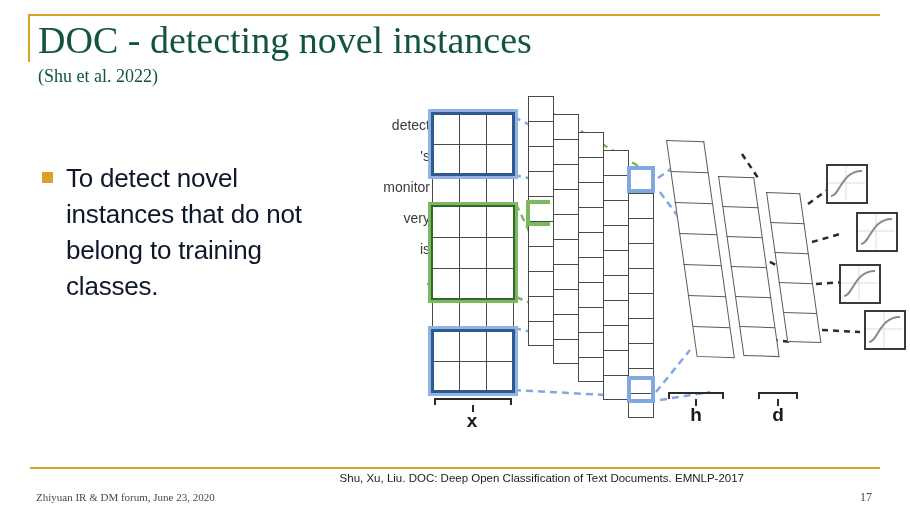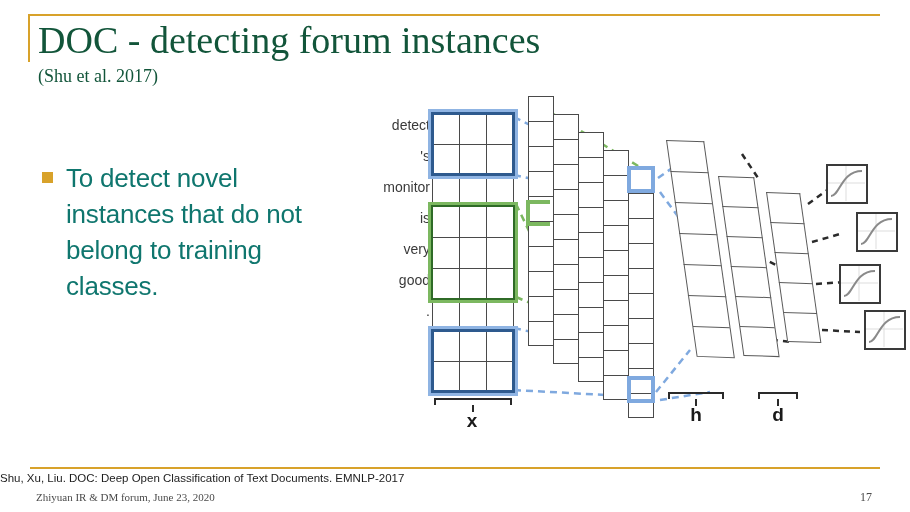--- a/index.html
+++ b/index.html
@@ -23,21 +23,21 @@
     position:absolute;left:38px;top:66px;
     font-family:"Liberation Serif", serif;
     font-size:18px;color:#12553a;white-space:nowrap;
   }
 
   
   .bullet-row{position:absolute;left:42px;top:160px;width:290px;display:flex;align-items:flex-start;}
   .bullet-mark{width:11px;height:11px;background:#d8a22a;margin-top:12px;margin-right:13px;flex:0 0 auto;}
   .bullet-text{
     font-family:"Liberation Sans", sans-serif;
-    font-size:26px;line-height:36px;color:#0f766e;letter-spacing:-0.2px;
+    font-size:26px;line-height:36px;color:#0f172a;letter-spacing:-0.2px;
   }
 
   
   .figure{position:absolute;left:360px;top:92px;width:545px;height:360px;}
 
   
   .words{position:absolute;left:8px;top:18px;width:62px;}
   .word{
     height:31px;line-height:31px;text-align:right;
     font-family:"Liberation Sans", sans-serif;
@@ -85,42 +85,42 @@
 
   
   .caption{
     position:absolute;left:360px;top:428px;width:545px;text-align:center;
     font-family:"Liberation Serif", serif;font-size:24px;color:#2b2b2b;
   }
 
   
   .footer-rule{position:absolute;left:30px;top:467px;width:850px;height:1.5px;background:#d8a22a;}
   .footer-cite{
-    position:absolute;left:0;top:472px;width:744px;text-align:left;
+    position:absolute;left:0;top:472px;width:744px;text-align:right;
     font-family:"Liberation Sans", sans-serif;font-size:11.5px;color:#1c1c1c;
   }
   .footer-left{
     position:absolute;left:36px;top:491px;
     font-family:"Liberation Serif", serif;font-size:11px;color:#4a4a4a;
   }
   .footer-page{
     position:absolute;right:38px;top:490px;
     font-family:"Liberation Serif", serif;font-size:12px;color:#4a4a4a;
   }
 </style>
 </head>
 <body>
 
 <div class="slide">
 
   <div class="accent-top"></div>
   <div class="accent-left"></div>
 
-  <div class="title">DOC - detecting forum instances</div>
-  <div class="subtitle">(Shu et al. 2017)</div>
+  <div class="title">DOC - detecting novel instances</div>
+  <div class="subtitle">(Shu et al. 2022)</div>
 
   <div class="bullet-row">
     <span class="bullet-mark"></span>
     <span class="bullet-text">To detect novel instances that do not belong to training classes.</span>
   </div>
 
   <div class="figure">
 
     <svg class="conn">
 
@@ -147,23 +147,22 @@
       <line x1="448" y1="112" x2="470" y2="96" stroke="#2b2b2b" stroke-width="2.5" stroke-dasharray="6,5"></line>
       <line x1="452" y1="150" x2="480" y2="142" stroke="#2b2b2b" stroke-width="2.5" stroke-dasharray="6,5"></line>
       <line x1="456" y1="192" x2="486" y2="190" stroke="#2b2b2b" stroke-width="2.5" stroke-dasharray="6,5"></line>
       <line x1="462" y1="238" x2="500" y2="240" stroke="#2b2b2b" stroke-width="2.5" stroke-dasharray="6,5"></line>
     </svg>
 
     <div class="words">
       <div class="word">detect</div>
       <div class="word">'s</div>
       <div class="word">monitor</div>
+      <div class="word">very</div>
       <div class="word">is</div>
-      <div class="word">very</div>
-      <div class="word">good</div>
       <div class="word">.</div>
     </div>
 
     <div class="matrix">
       <div class="mrow">
           <div class="mcell"></div>
           <div class="mcell"></div>
           <div class="mcell"></div>
         </div>
       <div class="mrow">

